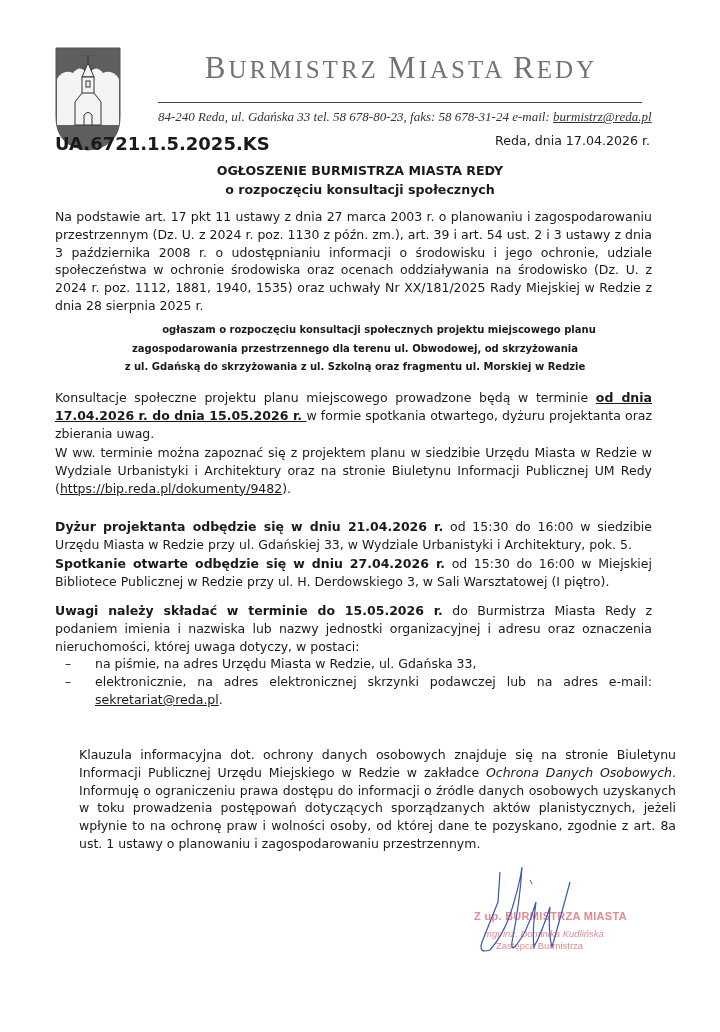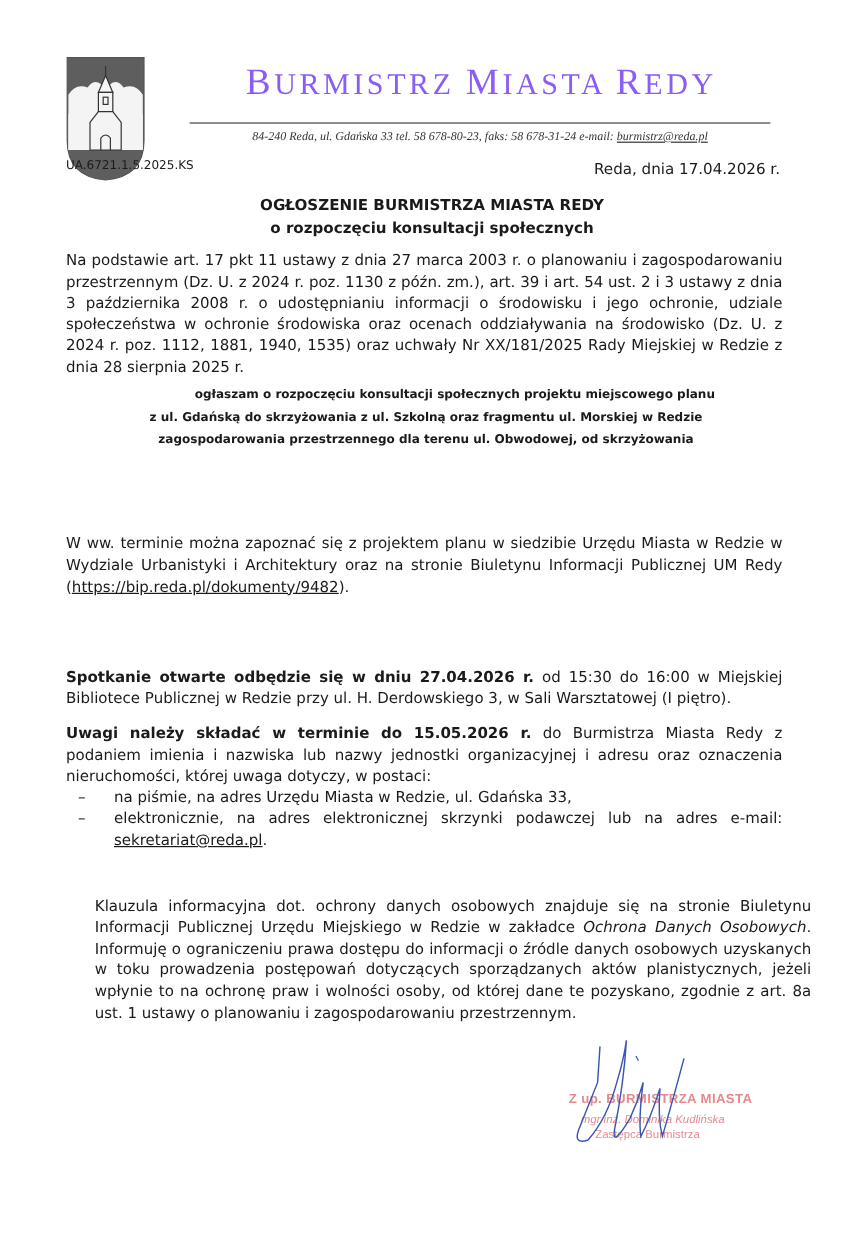--- a/index.html
+++ b/index.html
@@ -2,29 +2,29 @@
 <html><head>
 <meta charset="utf-8">
 <style>
   html, body { margin: 0; padding: 0; background: #ffffff; }
   body { width: 720px; height: 1032px; position: relative; overflow: hidden; color: #1a1a1a; }
   .page { position: absolute; left: 0; top: 0; width: 720px; height: 1032px; }
 
   
   .crest { position: absolute; left: 55px; top: 47px; width: 66px; height: 104px; }
   .title { position: absolute; left: 158px; top: 50px; width: 486px; text-align: center;
-           font-family: "Liberation Serif", "DejaVu Serif", serif; font-size: 25px; letter-spacing: 3px; color: #8b5cf6; white-space: nowrap; }
+           font-family: "Liberation Serif", "DejaVu Serif", serif; font-size: 25px; letter-spacing: 3px; color: #737373; white-space: nowrap; }
   .title .big { font-size: 31px; }
   .hr { position: absolute; left: 158px; top: 102px; width: 484px; height: 1px; background: #444; }
   .contact { position: absolute; left: 158px; top: 109px; width: 484px; text-align: center;
-             font-family: "Liberation Serif", serif; font-style: italic; font-size: 10px; color: #333; white-space: nowrap; }
+             font-family: "Liberation Serif", serif; font-style: italic; font-size: 13px; color: #333; white-space: nowrap; }
   .contact .mail { text-decoration: underline; }
 
   .sans { font-family: "DejaVu Sans", "Liberation Sans", sans-serif; }
-  .ref { position: absolute; left: 55px; top: 133px; font-size: 10px; font-weight: normal; }
+  .ref { position: absolute; left: 55px; top: 133px; font-size: 18px; font-weight: bold; }
   .date { position: absolute; right: 70px; top: 133px; font-size: 12.6px; }
   .heading { position: absolute; left: 60px; width: 600px; text-align: center; font-size: 12.6px; font-weight: bold; }
   .h1 { top: 163px; }
   .h2 { top: 182px; }
 
   .body { position: absolute; left: 55px; width: 597px; font-size: 12.5px; line-height: 17.8px; text-align: justify; }
   .p1 { top: 208px; }
   .announce { position: absolute; left: 55px; width: 600px; font-size: 10px; font-weight: bold; line-height: 18.5px; text-align: center; top: 321px; }
   .announce .first { padding-left: 48px; }
   .p2 { top: 389px; }
@@ -72,27 +72,29 @@
   <div class="ref sans">UA.6721.1.5.2025.KS</div>
   <div class="date sans">Reda, dnia 17.04.2026 r.</div>
 
   <div class="heading h2 sans">o rozpoczęciu konsultacji społecznych</div>
   <div class="heading h1 sans">OGŁOSZENIE BURMISTRZA MIASTA REDY</div>
 
   <div class="body p1 sans">Na podstawie art. 17 pkt 11 ustawy z dnia 27 marca 2003 r. o planowaniu i zagospodarowaniu przestrzennym (Dz. U. z 2024 r. poz. 1130 z późn. zm.),  art. 39 i art. 54 ust. 2 i 3 ustawy z dnia 3 października 2008 r. o udostępnianiu informacji o środowisku i jego ochronie, udziale społeczeństwa w ochronie środowiska oraz ocenach oddziaływania na środowisko (Dz. U. z 2024 r. poz. 1112, 1881, 1940, 1535) oraz uchwały Nr XX/181/2025 Rady Miejskiej w Redzie z dnia 28 sierpnia 2025 r.</div>
 
   <div class="announce sans">
     <div class="first">ogłaszam o rozpoczęciu konsultacji społecznych projektu miejscowego planu</div>
+    <div>zagospodarowania przestrzennego dla terenu ul. Obwodowej, od skrzyżowania</div>
     <div>z ul. Gdańską do skrzyżowania z ul. Szkolną oraz fragmentu ul. Morskiej w Redzie</div>
-    <div>zagospodarowania przestrzennego dla terenu ul. Obwodowej, od skrzyżowania</div>
   </div>
 
+  <div class="body p2 sans"><span>Konsultacje społeczne projektu planu miejscowego prowadzone będą w terminie </span><span class="b u">od dnia 17.04.2026 r. do dnia 15.05.2026 r. </span><span>w formie spotkania otwartego, dyżuru projektanta oraz zbierania uwag.</span></div>
 
   <div class="body p3 sans"><span>W ww. terminie można zapoznać się z projektem planu w siedzibie Urzędu Miasta w Redzie w Wydziale Urbanistyki i Architektury oraz na stronie Biuletynu Informacji Publicznej UM Redy (</span><span class="u">https://bip.reda.pl/dokumenty/9482</span><span>).</span></div>
 
+  <div class="body p4 sans"><span class="b">Dyżur projektanta odbędzie się w dniu 21.04.2026 r.</span><span> od 15:30 do 16:00 w siedzibie Urzędu Miasta w Redzie przy ul. Gdańskiej 33, w Wydziale Urbanistyki i Architektury, pok. 5.</span></div>
 
   <div class="body p5 sans"><span class="b">Spotkanie otwarte odbędzie się w dniu 27.04.2026 r.</span><span> od 15:30 do 16:00 w Miejskiej Bibliotece Publicznej w Redzie przy ul. H. Derdowskiego 3, w Sali Warsztatowej (I piętro).</span></div>
 
   <div class="body p6 sans">
     <span class="b">Uwagi należy składać w terminie do 15.05.2026 r.</span><span> do Burmistrza Miasta Redy z podaniem imienia i nazwiska lub nazwy jednostki organizacyjnej i adresu oraz oznaczenia nieruchomości, której uwaga dotyczy, w postaci:</span>
     <ul class="dash-list">
       <li><span class="dash">–</span><span>na piśmie, na adres Urzędu Miasta w Redzie, ul. Gdańska 33,</span></li>
       <li><span class="dash">–</span><span>elektronicznie, na adres elektronicznej skrzynki podawczej lub na adres e-mail: </span><span class="u">sekretariat@reda.pl</span><span>.</span></li>
     </ul>
   </div>

